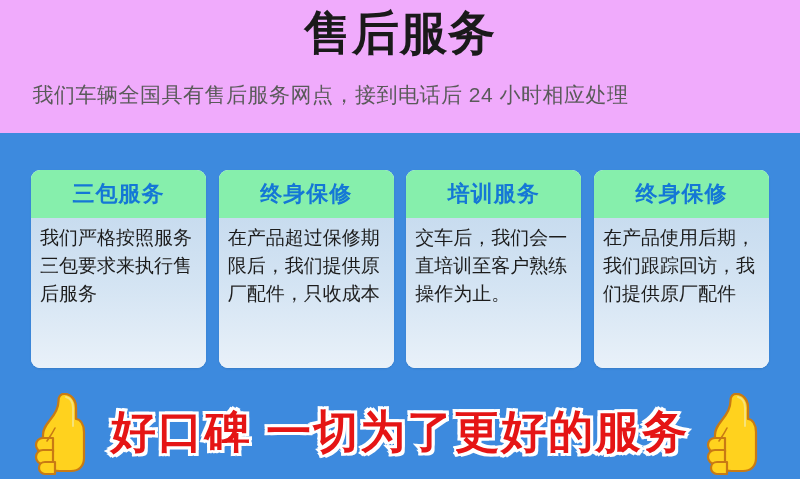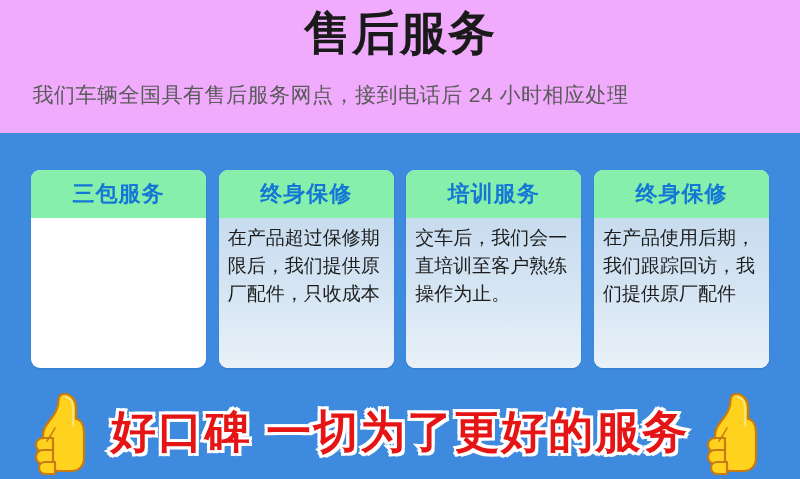--- a/index.html
+++ b/index.html
@@ -161,20 +161,23 @@
   </div>
 
   <div class="blue-body">
 
     <div class="cards">
 
       <div class="card">
         <div class="card-title-band">
           <div class="card-title">三包服务</div>
         </div>
+        <div class="card-body">
+          <div class="card-text">我们严格按照服务三包要求来执行售后服务</div>
+        </div>
       </div>
 
       <div class="card">
         <div class="card-title-band">
           <div class="card-title">终身保修</div>
         </div>
         <div class="card-body">
           <div class="card-text">在产品超过保修期限后，我们提供原厂配件，只收成本</div>
         </div>
       </div>

